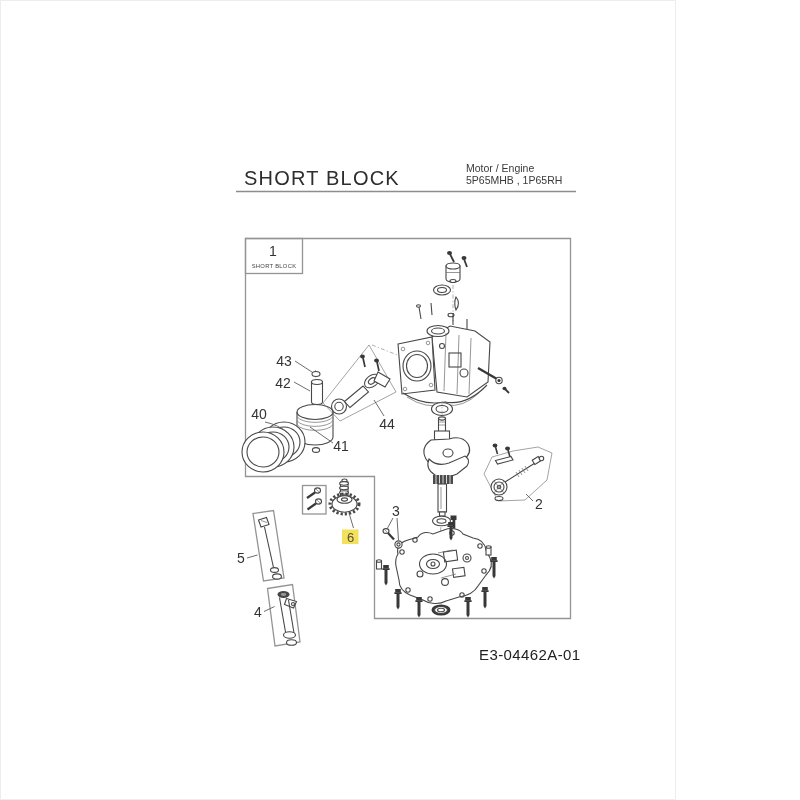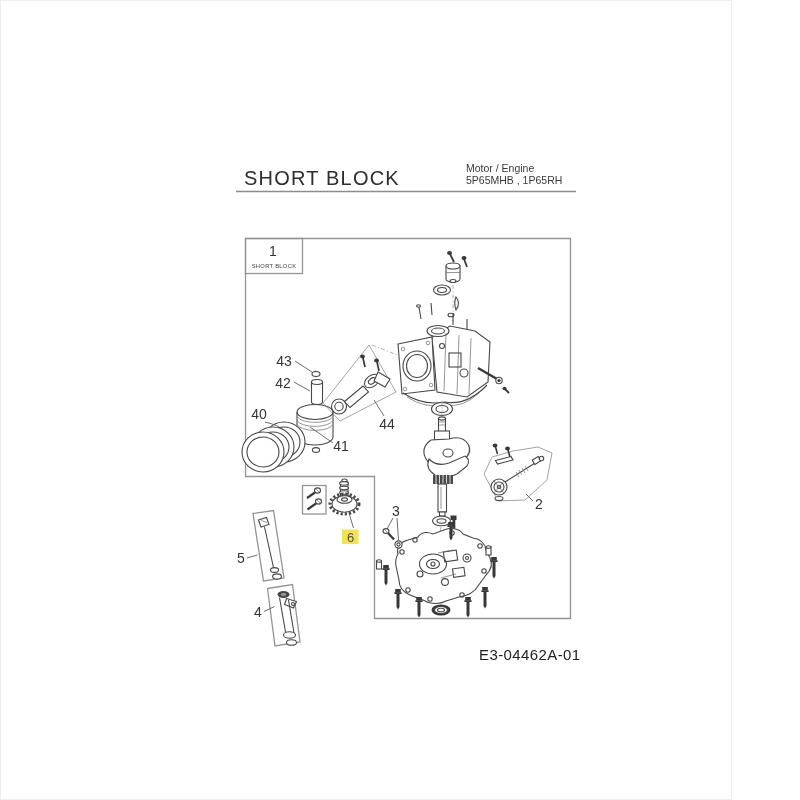--- a/index.html
+++ b/index.html
@@ -1,16 +1,16 @@
 <!DOCTYPE html>
 <html><head>
 <meta charset="utf-8">
 <style>
   html,body{margin:0;padding:0;background:#fff;}
-  .frame{position:relative;width:732px;height:800px;background:#fff;border:1px solid #ededed;
+  .frame{position:relative;width:676px;height:800px;background:#fff;border:1px solid #ededed;
          box-sizing:border-box;font-family:"Liberation Sans",sans-serif;overflow:hidden;}
   svg{display:block;}
   text{fill:#333;font-family:"Liberation Sans",sans-serif;}
   .title{font-size:20px;letter-spacing:1.2px;fill:#2d2d2d;}
   .sub{font-size:10.5px;fill:#3a3a3a;}
   .hline{stroke:#8d8d8d;stroke-width:1.3;}
   .gbox{fill:none;stroke:#949494;stroke-width:1.3;}
   .legnum{font-size:14px;text-anchor:middle;fill:#333;}
   .legtxt{font-size:5.8px;text-anchor:middle;letter-spacing:.3px;fill:#444;}
   .callout{font-size:14px;text-anchor:middle;fill:#333;}

